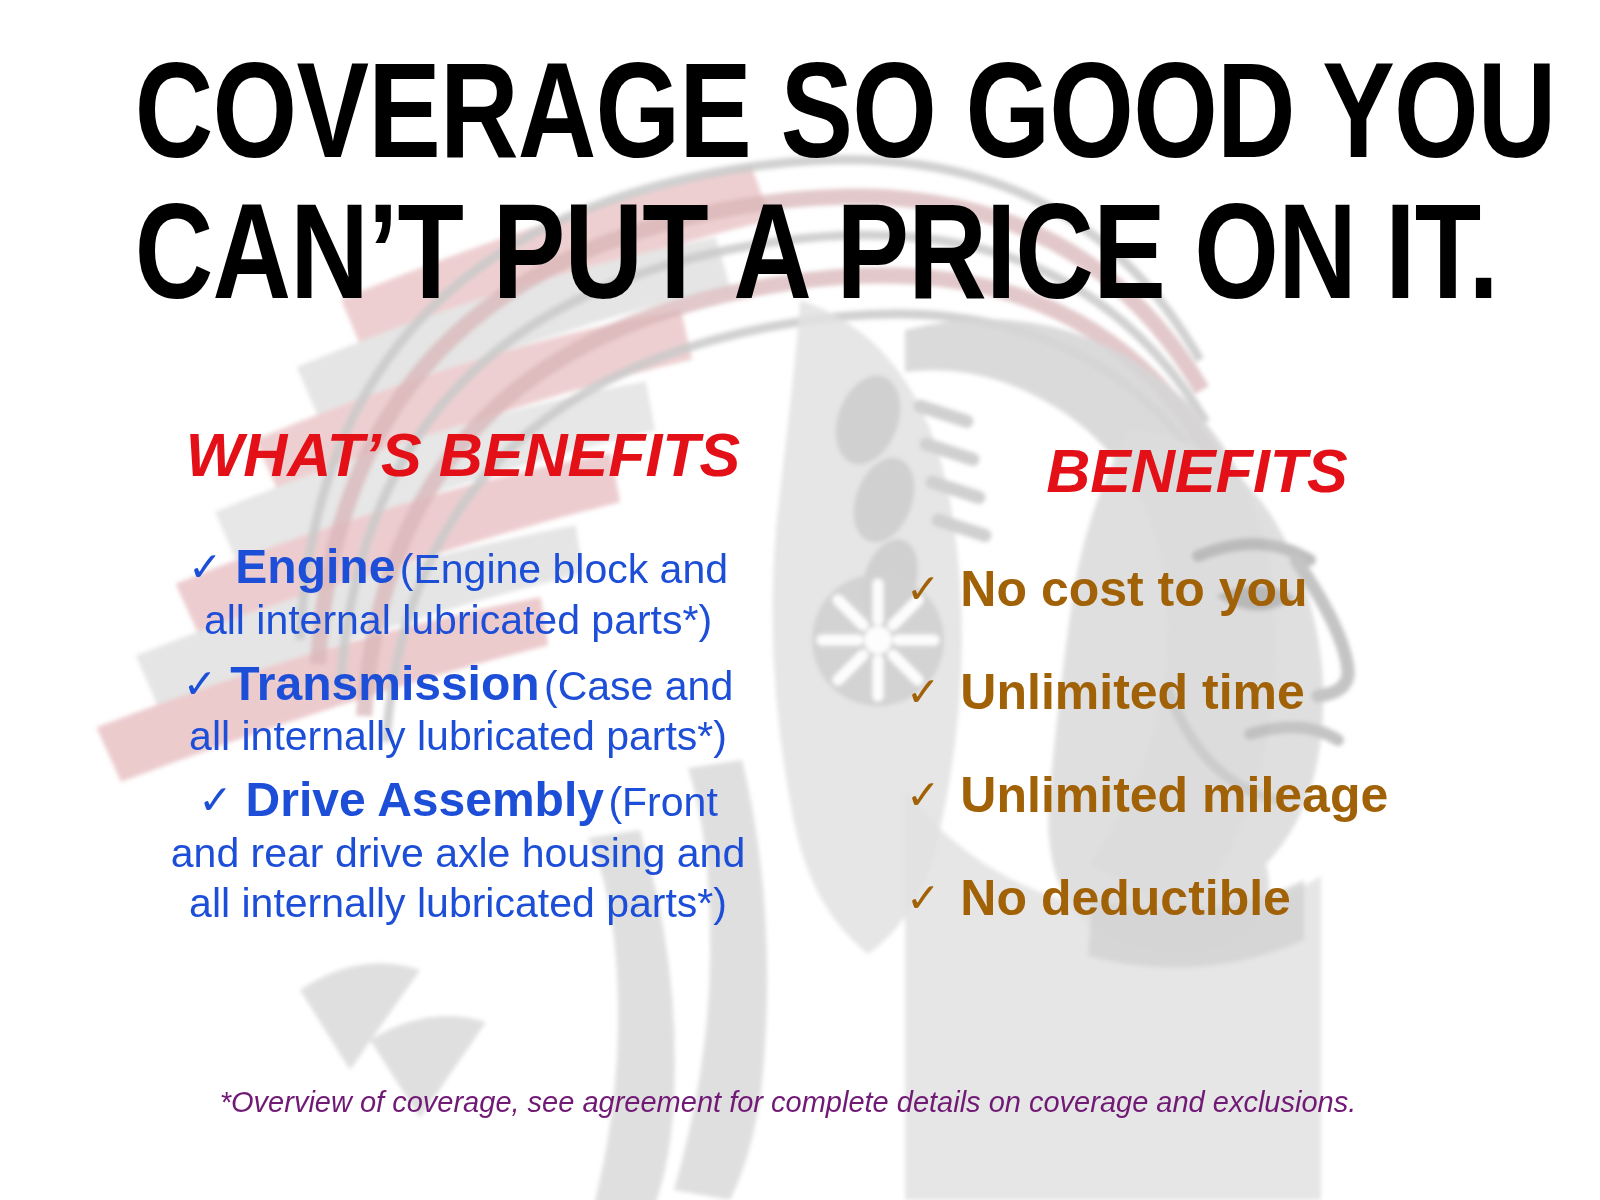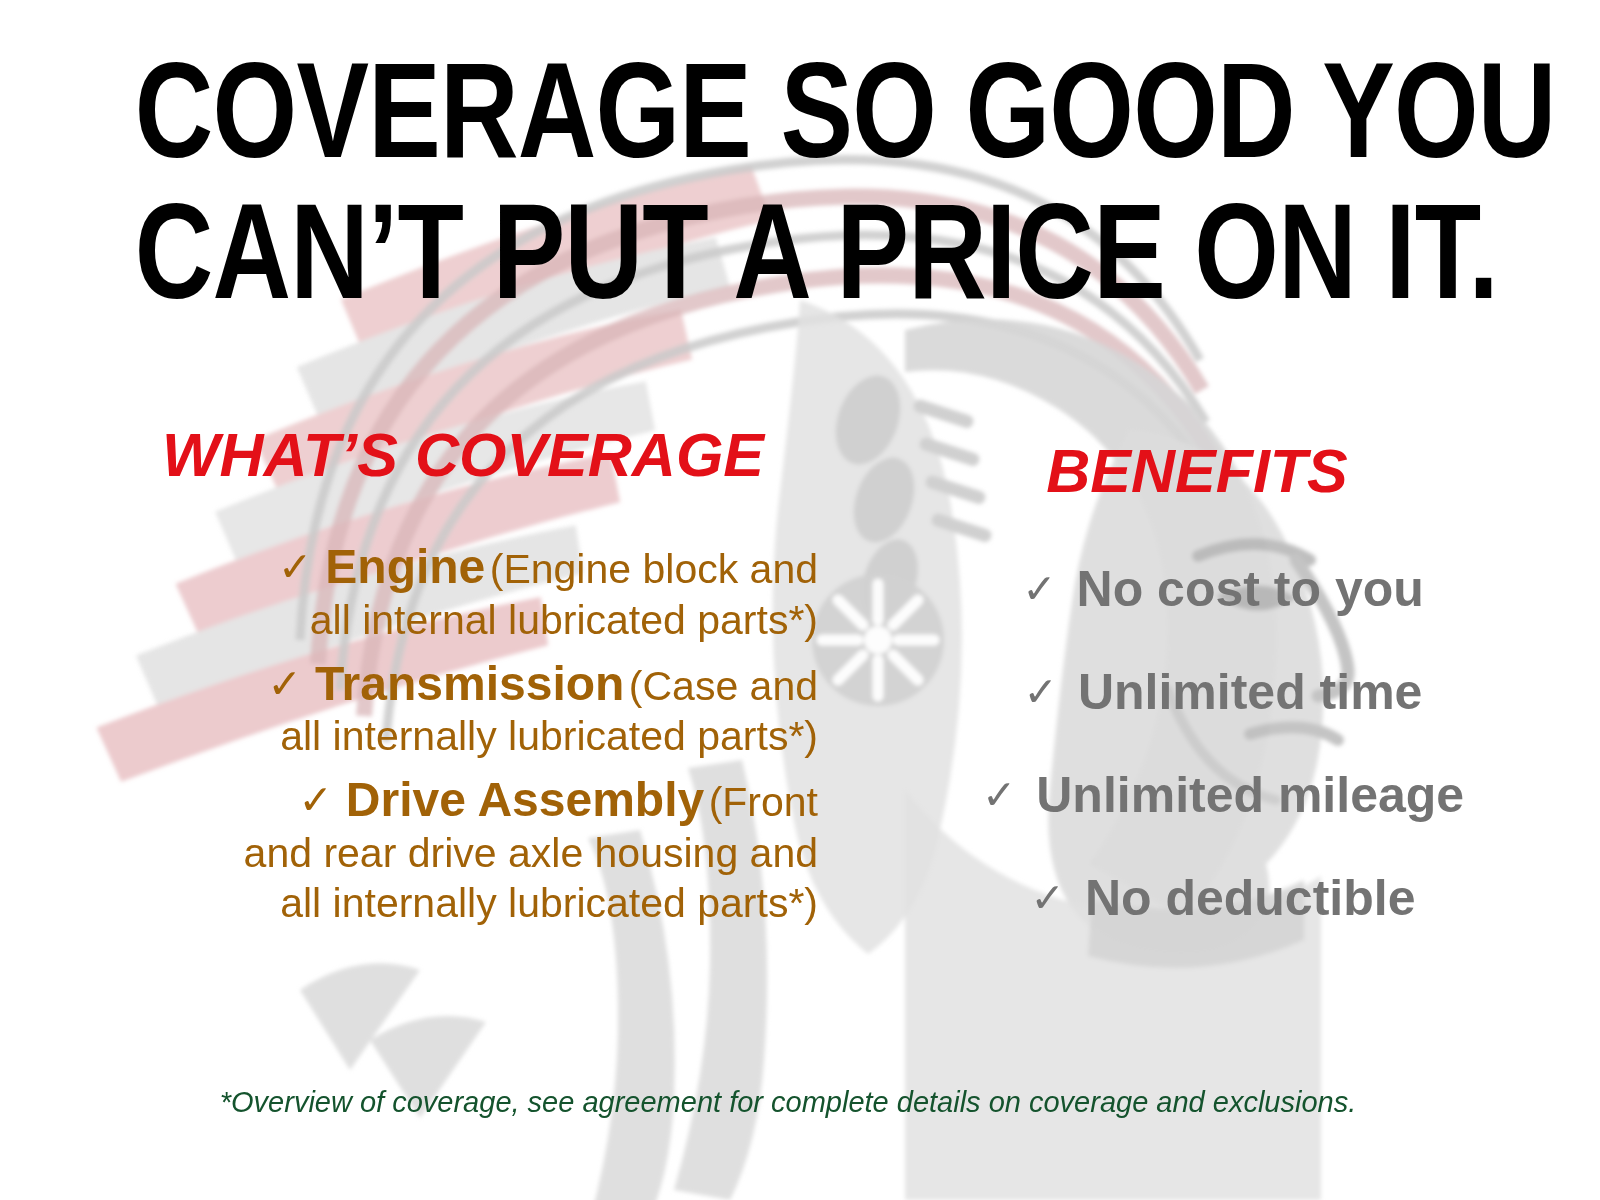--- a/index.html
+++ b/index.html
@@ -86,22 +86,22 @@
     white-space: nowrap;
   }
   .col-left .col-title  { padding-left: 10px; }
   .col-right .col-title { padding-right: 26px; }
 
   .bullets-left  { margin-top: 54px; }
   .bullets-right { margin-top: 58px; }
 
   
   .bullet-l {
-    text-align: right;
-    color: #a16207;
+    text-align: center;
+    color: #1d4ed8;
     margin-bottom: 12px;
   }
   .bullet-l .tick {
     font-size: 41px;
     font-weight: 400;
     vertical-align: 2px;
     margin-right: 13px;
   }
   .bullet-l .label {
     font-weight: 700;
@@ -117,25 +117,24 @@
   }
   .bullet-l .cont {
     font-weight: 400;
     font-size: 41px;
     line-height: 1.22;
     white-space: nowrap;
   }
 
   
   .bullet-r {
-    color: #737373;
+    color: #a16207;
     white-space: nowrap;
     margin-bottom: 45px;
     padding-left: 26px;
-    text-align: center;
   }
   .bullet-r .tick {
     font-size: 41px;
     font-weight: 400;
     vertical-align: 3px;
     margin-right: 20px;
   }
   .bullet-r .rlabel {
     font-weight: 700;
     font-size: 50px;
@@ -145,21 +144,21 @@
   .footer {
     position: absolute;
     left: 0;
     top: 1086px;
     width: 1576px;
     z-index: 2;
     text-align: center;
     font-style: italic;
     font-weight: 400;
     font-size: 29px;
-    color: #14532d;
+    color: #701a75;
     white-space: nowrap;
   }
 </style>
 </head>
 <body>
 
 <div id="poster">
 
   <div id="watermark">
     <svg viewBox="0 0 1600 1200" xmlns="http://www.w3.org/2000/svg" aria-hidden="true">
@@ -258,21 +257,21 @@
   </div>
 
   <div class="headline">
     <div class="headline-line l1">COVERAGE SO GOOD YOU</div>
     <div class="headline-line l2">CAN’T PUT A PRICE ON IT.</div>
   </div>
 
   <div class="columns">
 
     <div class="col col-left">
-      <div class="col-title">WHAT’S COVERAGE</div>
+      <div class="col-title">WHAT’S BENEFITS</div>
 
       <div class="bullets-left">
 
         <div class="bullet-l">
           <div class="line1">
             <span class="tick">✓</span><span class="label">Engine</span> <span class="paren">(Engine block and</span>
           </div>
           <div class="cont">all internal lubricated parts*)</div>
         </div>
 

